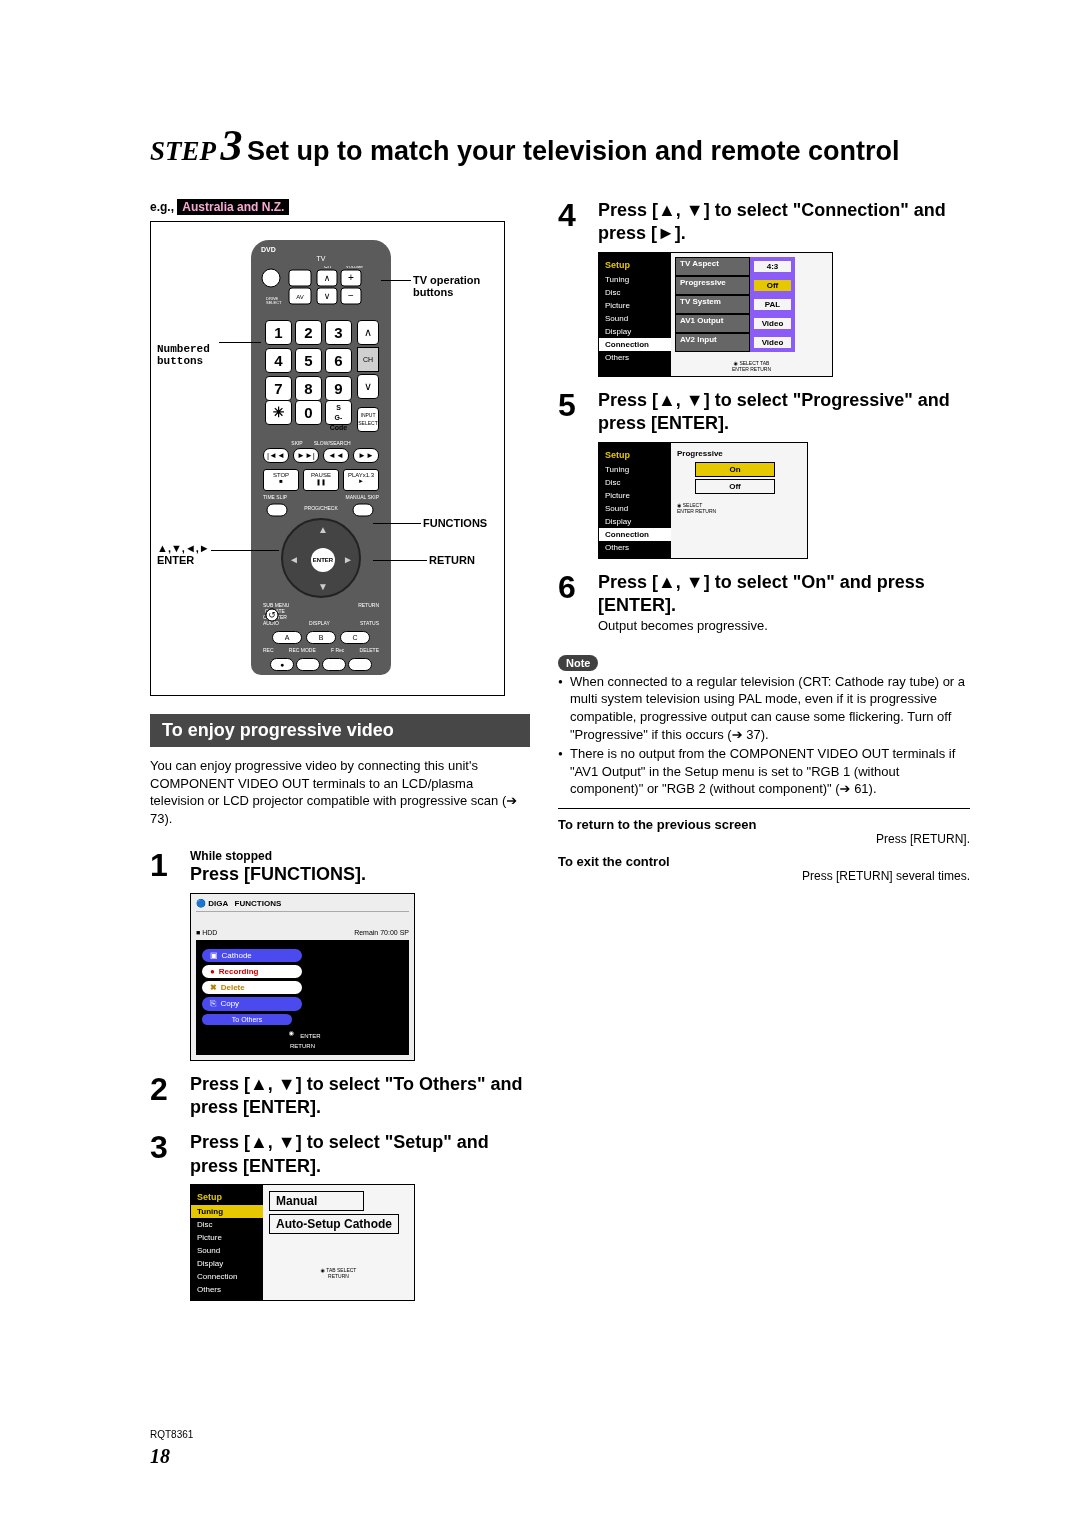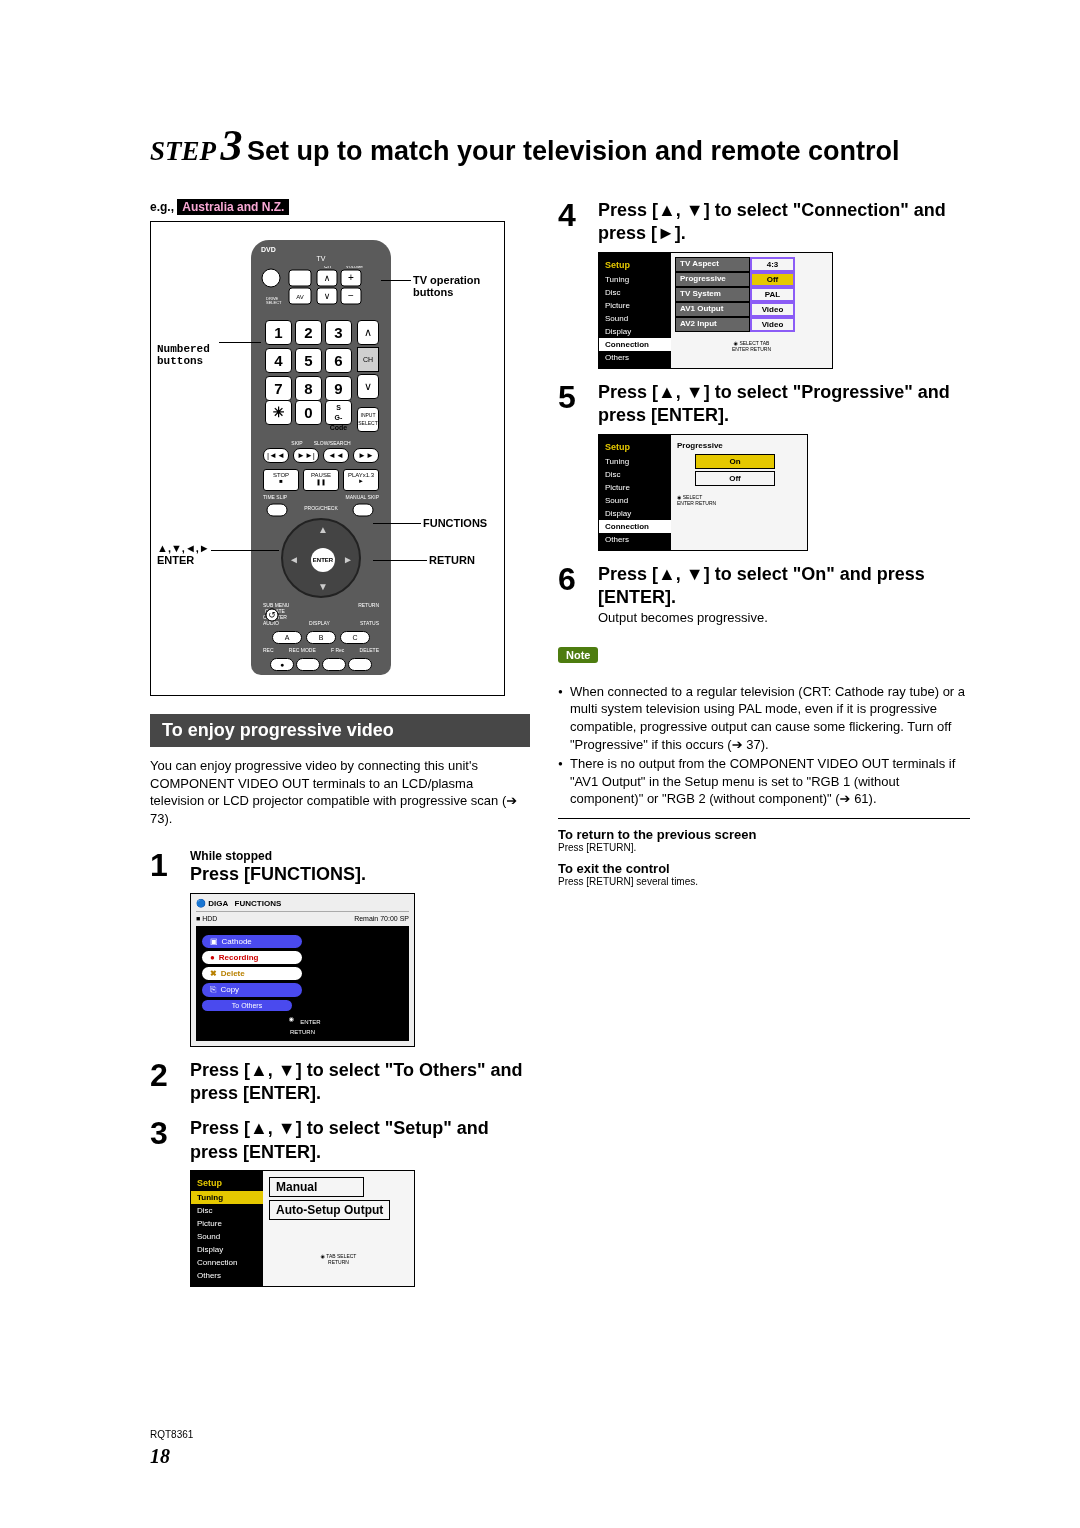--- a/index.html
+++ b/index.html
@@ -140,21 +140,21 @@
   }
   .step-body { flex:1; }
   .small-italic { font-size:12px; font-weight:bold; }
   .step-instr { font-size:18px; font-weight:bold; line-height:1.3; }
   .menu-screen {
     border:1.5px solid #000; width:225px; background:#eee; font-size:8px;
     padding:5px; margin-top:6px;
   }
   .menu-header {
     display:flex; justify-content:space-between; color:#000; font-weight:bold; font-size:8px;
-    border-bottom:1px solid #aaa; padding-bottom:3px; margin-bottom:3px;
+    border-bottom:1px solid #aaa; padding-bottom:3px; margin-bottom:17px;
   }
   .hdd-row { display:flex; justify-content:space-between; font-size:7px; margin-bottom:4px; }
   .menu-body { background:#000; padding:6px; }
   .menu-btn { background:#4a4aee; color:#fff; border-radius:8px; padding:2px 8px; font-size:8px; display:flex; align-items:center; gap:4px; margin:3px 0; width:100px; }
   .menu-btn.sel { background:#fff; color:#c00; font-weight:bold; }
   .menu-btn.yellow { background:#fff; color:#b88000; font-weight:bold; }
   .menu-btn.tiny { width:90px; font-size:7px; justify-content:center; text-align:center; }
   .menu-footer { text-align:center; color:#fff; font-size:6px; margin-top:4px; }
   .setup-screen {
     border:1.5px solid #000; width:225px; background:#f5f5f5; font-size:8px;
@@ -171,38 +171,38 @@
   .setup-title { color:#e5c800; font-weight:bold; font-size:9px; padding:3px 6px; }
   .setup-right {
     flex:1; padding:6px;
   }
   .opt-box {
     border:1px solid #000; padding:2px 6px; font-size:12px; margin-bottom:3px; display:inline-block; min-width:95px;
     font-weight:bold; background:#f5f5f5;
   }
   .kv-row { display:flex; }
   .kv-k { width:75px; font-size:8px; font-weight:bold; padding:1px 4px; border:1px solid #000; background:#666; color:#fff; }
-  .kv-v { width:45px; font-size:8px; font-weight:bold; padding:1px 4px; border:2px solid #8b5cf6; text-align:center; }
+  .kv-v { width:45px; font-size:8px; font-weight:bold; padding:1px 4px; border:4px solid #8b5cf6; text-align:center; }
   .kv-v.hl { background:#e5c800; }
   .prog-opt { border:1px solid #000; padding:2px 10px; font-size:8px; margin:2px 0; width:80px; text-align:center; font-weight:bold; }
   .prog-opt.on { background:#e5c800; }
   .prog-title { font-weight:bold; font-size:8px; margin-bottom:4px; }
   .tiny-circle { display:inline-block; width:14px; height:14px; vertical-align:middle; }
   .nav-hint { font-size:5px; color:#000; margin-top:8px; text-align:center; }
   .note { font-size:13px; line-height:1.35; }
   .note-tag {
-    background:#4d7c0f; color:#fff; font-size:11px; font-weight:bold;
-    padding:2px 8px; display:inline-block; border-radius:3px; margin:8px 0 20px;
+    background:#404040; color:#fff; font-size:11px; font-weight:bold;
+    padding:2px 8px; display:inline-block; border-radius:8px; margin:8px 0 2px;
   }
   .bullet-list { font-size:13px; line-height:1.35; }
   .bullet-list li { list-style:none; position:relative; padding-left:12px; margin-bottom:2px; }
   .bullet-list li::before { content:"●"; font-size:8px; position:absolute; left:0; top:4px; }
   .hr { border:0; border-top:1px solid #000; margin:10px 0 8px; }
   .sub-b { font-size:13px; font-weight:bold; margin-top:8px; }
-  .sub-p { font-size:10px; }
+  .sub-p { font-size:12px;text-align:right; }
   .page-num {
     position:absolute; bottom:60px; left:150px; font-style:italic; font-weight:bold; font-size:20px; font-family:"Times New Roman",serif;
   }
   .doc-code {
     position:absolute; bottom:88px; left:150px; font-size:10px;
   }
 </style>
 </head>
 <body>
 
@@ -418,21 +418,21 @@
             <div class="setup-tab hl">Tuning</div>
             <div class="setup-tab">Disc</div>
             <div class="setup-tab">Picture</div>
             <div class="setup-tab">Sound</div>
             <div class="setup-tab">Display</div>
             <div class="setup-tab">Connection</div>
             <div class="setup-tab">Others</div>
           </div>
           <div class="setup-right">
             <div class="opt-box">Manual</div><br>
-            <div class="opt-box">Auto-Setup Output</div>
+            <div class="opt-box">Auto-Setup Cathode</div>
             <div class="nav-hint" style="white-space:pre-line;margin-top:30px;">◉ <span>TAB      SELECT
           RETURN</span></div>
           </div>
         </div>
       </div>
     </div>
   </div>
 
   <div class="col-right">
     

